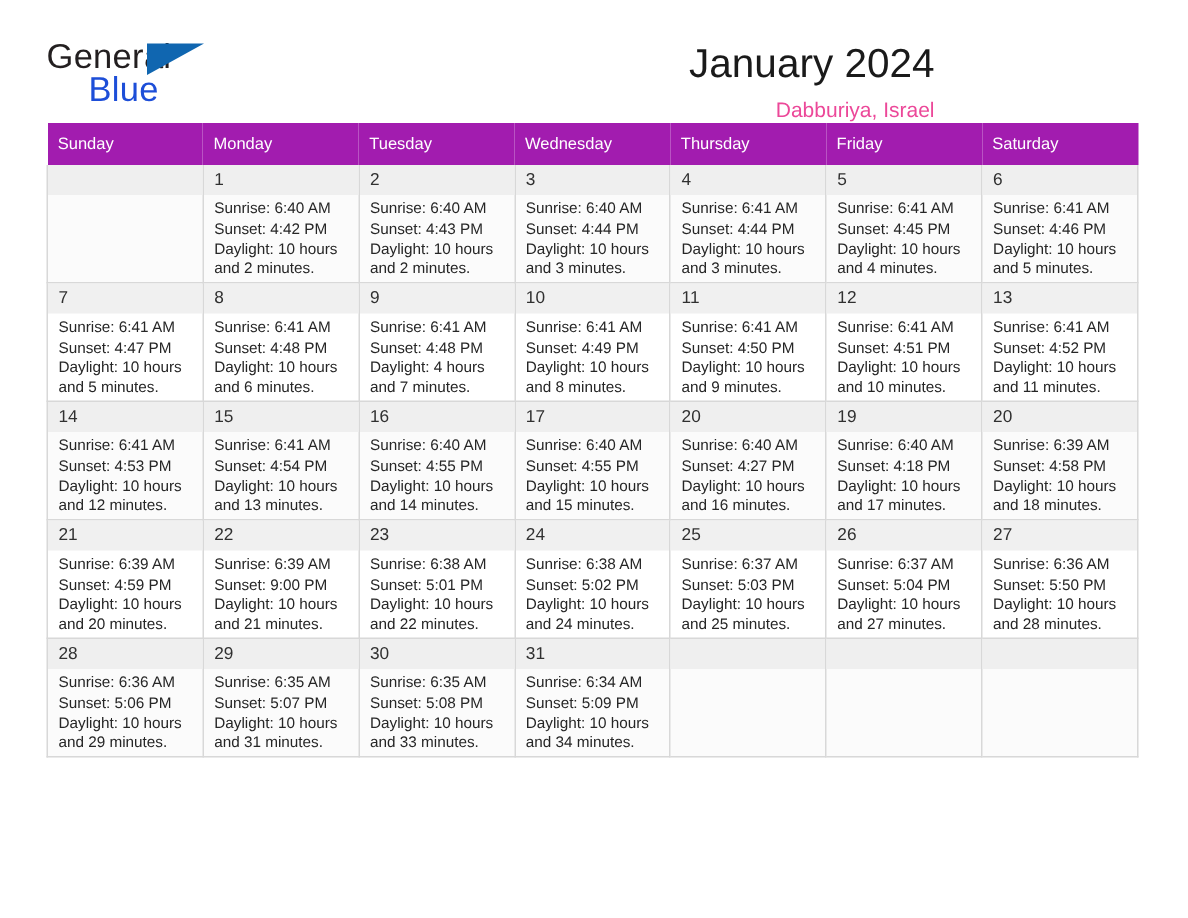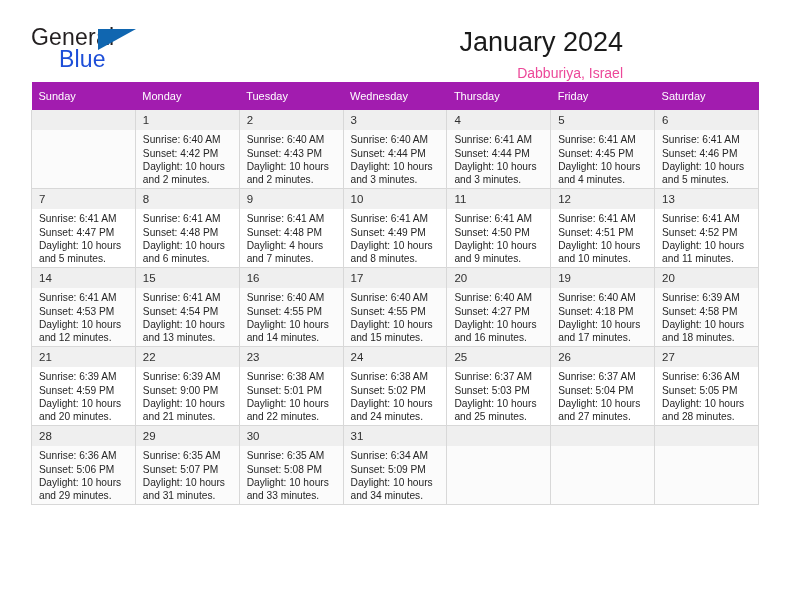--- a/index.html
+++ b/index.html
@@ -430,21 +430,21 @@
                 <div>Sunset: 5:04 PM</div>
                 <div class="daylight-wrap">Daylight: 10 hours and 27 minutes.</div>
               </div>
             </div>
           </td>
           <td>
             <div class="daycell">
               <span class="daynum">27</span>
               <div class="info">
                 <div>Sunrise: 6:36 AM</div>
-                <div>Sunset: 5:05 PM</div>
+                <div>Sunset: 5:50 PM</div>
                 <div class="daylight-wrap">Daylight: 10 hours and 28 minutes.</div>
               </div>
             </div>
           </td>
         </tr>
         <tr class="week-shade">
           <td>
             <div class="daycell">
               <span class="daynum">28</span>
               <div class="info">

